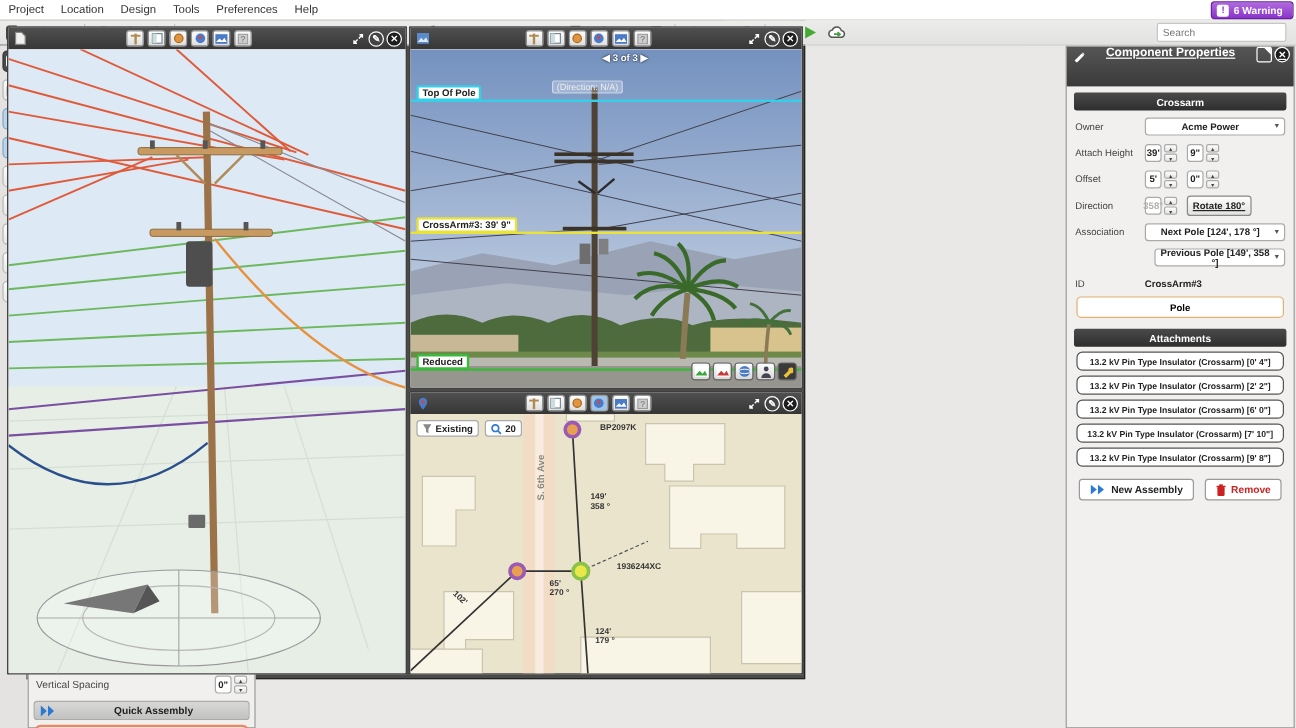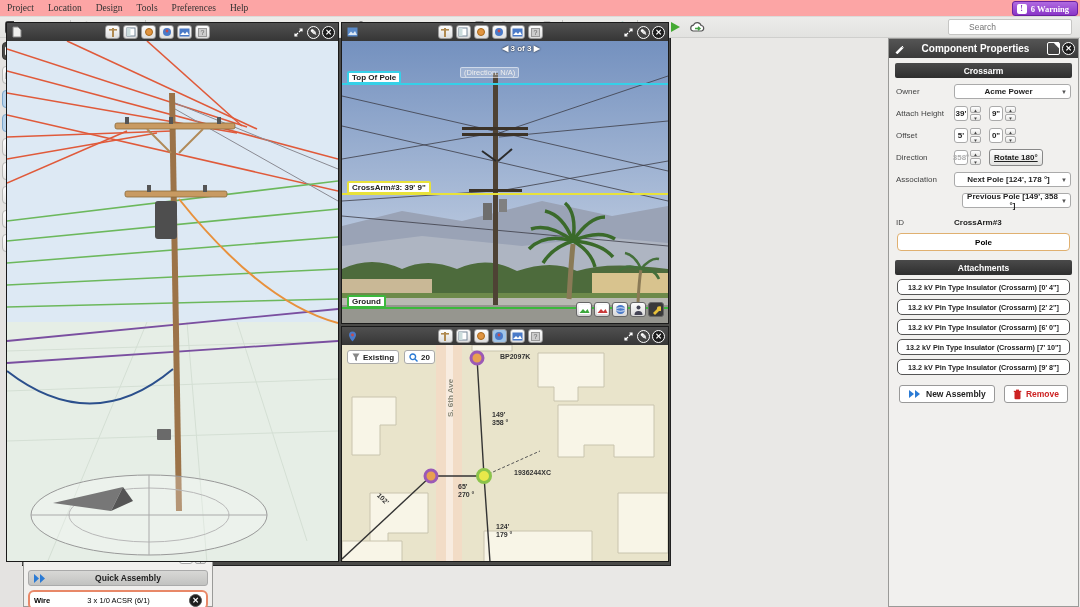--- a/index.html
+++ b/index.html
@@ -2,50 +2,50 @@
 <html><head>
 <meta charset="utf-8">
 <style>
   * { margin:0; padding:0; box-sizing:border-box; }
   html,body { width:1080px; height:607px; overflow:hidden; background:#e9e8e6;
     font-family:"Liberation Sans", sans-serif; }
   #app { position:relative; width:1080px; height:607px; }
 
   
   #menubar { position:absolute; left:0; top:0; width:1080px; height:17px;
-    background:#fca5a5; border-bottom:1px solid #dcdcda; display:flex; align-items:center;font-family:Liberation Serif, serif; }
+    background:#ffffff; border-bottom:1px solid #dcdcda; display:flex; align-items:center; }
   #menubar .mitem { font-size:9.5px; color:#333; padding:0 7px; cursor:default; }
   #warnbadge { position:absolute; right:2px; top:1px; height:15px;
     background:linear-gradient(#b06ae0,#8a35c8); border:1px solid #6a20a0; border-radius:3px;
     color:#fff; font-size:8.5px; font-weight:bold; display:flex; align-items:center; padding:0 8px 0 4px; }
   #warnbadge .wicon { width:10px; height:10px; background:#fff; border-radius:2px; margin-right:4px;
     color:#8a35c8; font-size:8px; line-height:10px; text-align:center; font-weight:bold; }
 
   
   #toolbar { position:absolute; left:0; top:17px; width:1080px; height:21px;
     background:linear-gradient(#ececea,#e2e2e0); border-bottom:1px solid #cfcfcd;
     display:flex; align-items:center; }
   .tbtn { width:20px; height:18px; margin:0 1px; display:flex; align-items:center; justify-content:center;
     border-radius:3px; }
   .tsep { width:1px; height:14px; background:#c4c4c2; margin:0 4px; }
   .tsp { flex:0 0 auto; }
-  #searchbox { position:absolute; right:8px; top:2px; width:124px; height:16px;
-    border:1px solid #c6c6c4; border-radius:2px; background:#fff; font-size:8.5px; padding:0 20px; color:#555; }
+  #searchbox { position:absolute; right:8px; top:2px; width:108px; height:16px;
+    border:1px solid #c6c6c4; border-radius:2px; background:#fff; font-size:8.5px; padding:0 4px; color:#555; }
 
   
   #strip { position:absolute; left:0; top:38px; width:22px; height:569px; background:#e4e3e1; }
   .sbtn { width:18px; height:18px; margin:4px auto 6px; border:1px solid #b8b8b6; border-radius:4px;
     background:linear-gradient(#fcfcfc,#e8e8e6); display:flex; align-items:center; justify-content:center; }
   .sbtn.active { background:#b9d4ec; border-color:#7da8cc; }
   .sbtn.dark { background:#4a4a48; border-color:#333; }
 
   
   .panel { position:absolute; background:#f1f0ee; border:1px solid #9a9a98; }
-  .phead { height:19px; background:linear-gradient(#555,#3a3a3a); color:#fff; display:flex;
-    align-items:center; font-size:10px; font-weight:bold; padding:0 3px; }
+  .phead { height:33px; background:linear-gradient(#555,#3a3a3a); color:#fff; display:flex;
+    align-items:flex-start; font-size:10px; font-weight:bold; padding:0 3px;text-decoration:underline; }
   .phead .ptitle { flex:1; text-align:center; }
   .hicon { width:14px; height:14px; display:flex; align-items:center; justify-content:center; }
   .circbtn { width:13px; height:13px; border-radius:50%; background:#1d1d1d; border:1px solid #fff;
     color:#fff; font-size:8px; line-height:11px; text-align:center; font-weight:bold; margin-left:2px; }
   .popout { width:13px; height:13px; border:1px solid #fff; border-radius:2px; position:relative; margin-left:2px; }
   .popout:before { content:"◥"; position:absolute; right:0px; top:-2px; font-size:7px; color:#fff; }
 
   
   #components { left:23px; top:38px; width:190px; height:569px; }
   .catgrid { display:grid; grid-template-columns:1fr 1fr 1fr; gap:3px; margin:4px 4px 2px; }
@@ -826,21 +826,21 @@
         </svg>
         <div id="photo-nav">
           <span>◀ </span><span>3 of 3</span><span> ▶</span>
         </div>
         <div id="photo-dir">(Direction: N/A)</div>
         <div class="ovl-line" style="top:42px;background:#35d0e8"></div>
         <div class="ovl-label" style="left:5px;top:30px;border-color:#35d0e8">Top Of Pole</div>
         <div class="ovl-line" style="top:152px;background:#e8e23a"></div>
         <div class="ovl-label" style="left:5px;top:140px;border-color:#e8e23a">CrossArm#3: 39' 9"</div>
         <div class="ovl-line" style="top:266px;background:#3cb83c"></div>
-        <div class="ovl-label" style="left:5px;top:254px;border-color:#3cb83c">Ground</div>
+        <div class="ovl-label" style="left:5px;top:254px;border-color:#3cb83c">Reduced</div>
         <div id="photo-tools">
           <span class="photo-tbtn">
               <svg width="11" height="9">
                 <rect width="11" height="9" fill="#fff"></rect>
                 <path d="M0.5 8 l3.5-4 2.5 2.5 2-2.5 2 4z" fill="#3ca83c"></path>
               </svg>
             </span>
           <span class="photo-tbtn">
               <svg width="11" height="9">
                 <rect width="11" height="9" fill="#fff"></rect>

